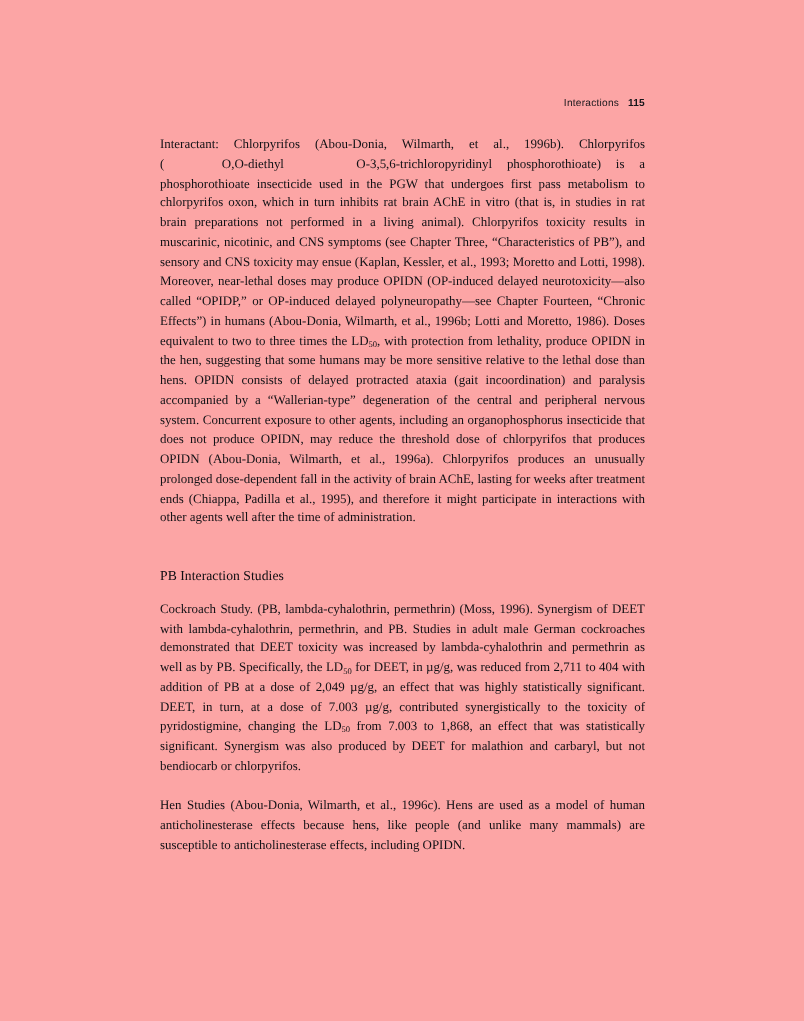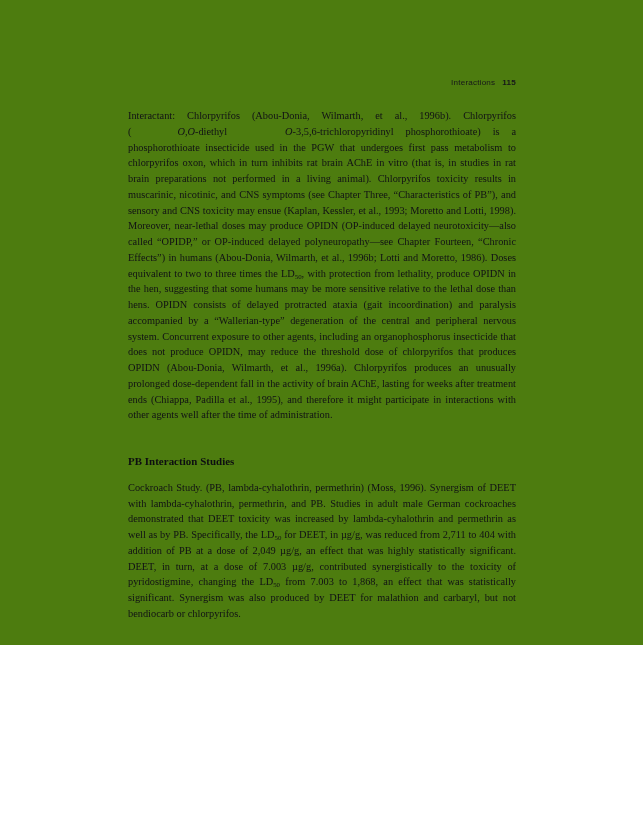--- a/index.html
+++ b/index.html
@@ -15,22 +15,22 @@
     font-family: "Liberation Serif", "DejaVu Serif", serif;
     color: #000000;
     overflow: hidden;
   }
 
   .page {
     position: absolute;
     left: 0;
     top: 0;
     width: 643px;
-    height: 645px;
-    background: #4d7c0f;
+    height: 817px;
+    background: #fca5a5;
   }
 
   
   .running-head {
     position: absolute;
     left: 128px;
     top: 78px;
     width: 388px;
     text-align: right;
     font-family: "Liberation Sans", "DejaVu Sans", sans-serif;
@@ -62,34 +62,33 @@
     color: #111115;
     hyphens: none;
     -webkit-hyphens: none;
   }
 
   .run-in {
     font-weight: 400;
   }
 
   .ital {
-    font-style: italic;
     margin-left: 46px;
   }
 
   sub {
     font-size: 0.66em;
     line-height: 0;
     vertical-align: -0.28em;
   }
 
   h2.section-head {
     margin: 0;
     font-size: 10.9px;
-    font-weight: 700;
+    font-weight: 400;
     line-height: 15.75px;
     color: #0d0d11;
     letter-spacing: 0.05px;
   }
 
   .sp-before-head {
     height: 31px;
   }
   .sp-after-head {
     height: 10px;
@@ -114,18 +113,19 @@
     <div class="sp-before-head"></div>
 
     <h2 class="section-head">PB Interaction Studies</h2>
 
     <div class="sp-after-head"></div>
 
     <p class="body-par"><span class="run-in">Cockroach Study.</span><span>  (PB, lambda-cyhalothrin, permethrin) (Moss, 1996).  Synergism of DEET with lambda-cyhalothrin, permethrin, and PB.  Studies in adult male German cockroaches demonstrated that DEET toxicity was increased by lambda-cyhalothrin and permethrin as well as by PB.  Specifically, the LD</span><sub>50</sub><span> for DEET, in µg/g, was reduced from 2,711 to 404 with addition of PB at a dose of 2,049 µg/g, an effect that was highly statistically significant.  DEET, in turn, at a dose of 7.003 µg/g, contributed synergistically to the toxicity of pyridostigmine, changing the LD</span><sub>50</sub><span> from 7.003 to 1,868, an effect that was statistically significant.  Synergism was also produced by DEET for malathion and carbaryl, but not bendiocarb or chlorpyrifos.</span></p>
 
     <div class="sp-par"></div>
 
+    <p class="body-par"><span class="run-in">Hen Studies</span><span> (Abou-Donia, Wilmarth, et al., 1996c).  Hens are used as a model of human anticholinesterase effects because hens, like people (and unlike many mammals) are susceptible to anticholinesterase effects, including OPIDN.</span></p>
 
     <div class="sp-par"></div>
 
 
   </div>
 </div>
 
 </body></html>

